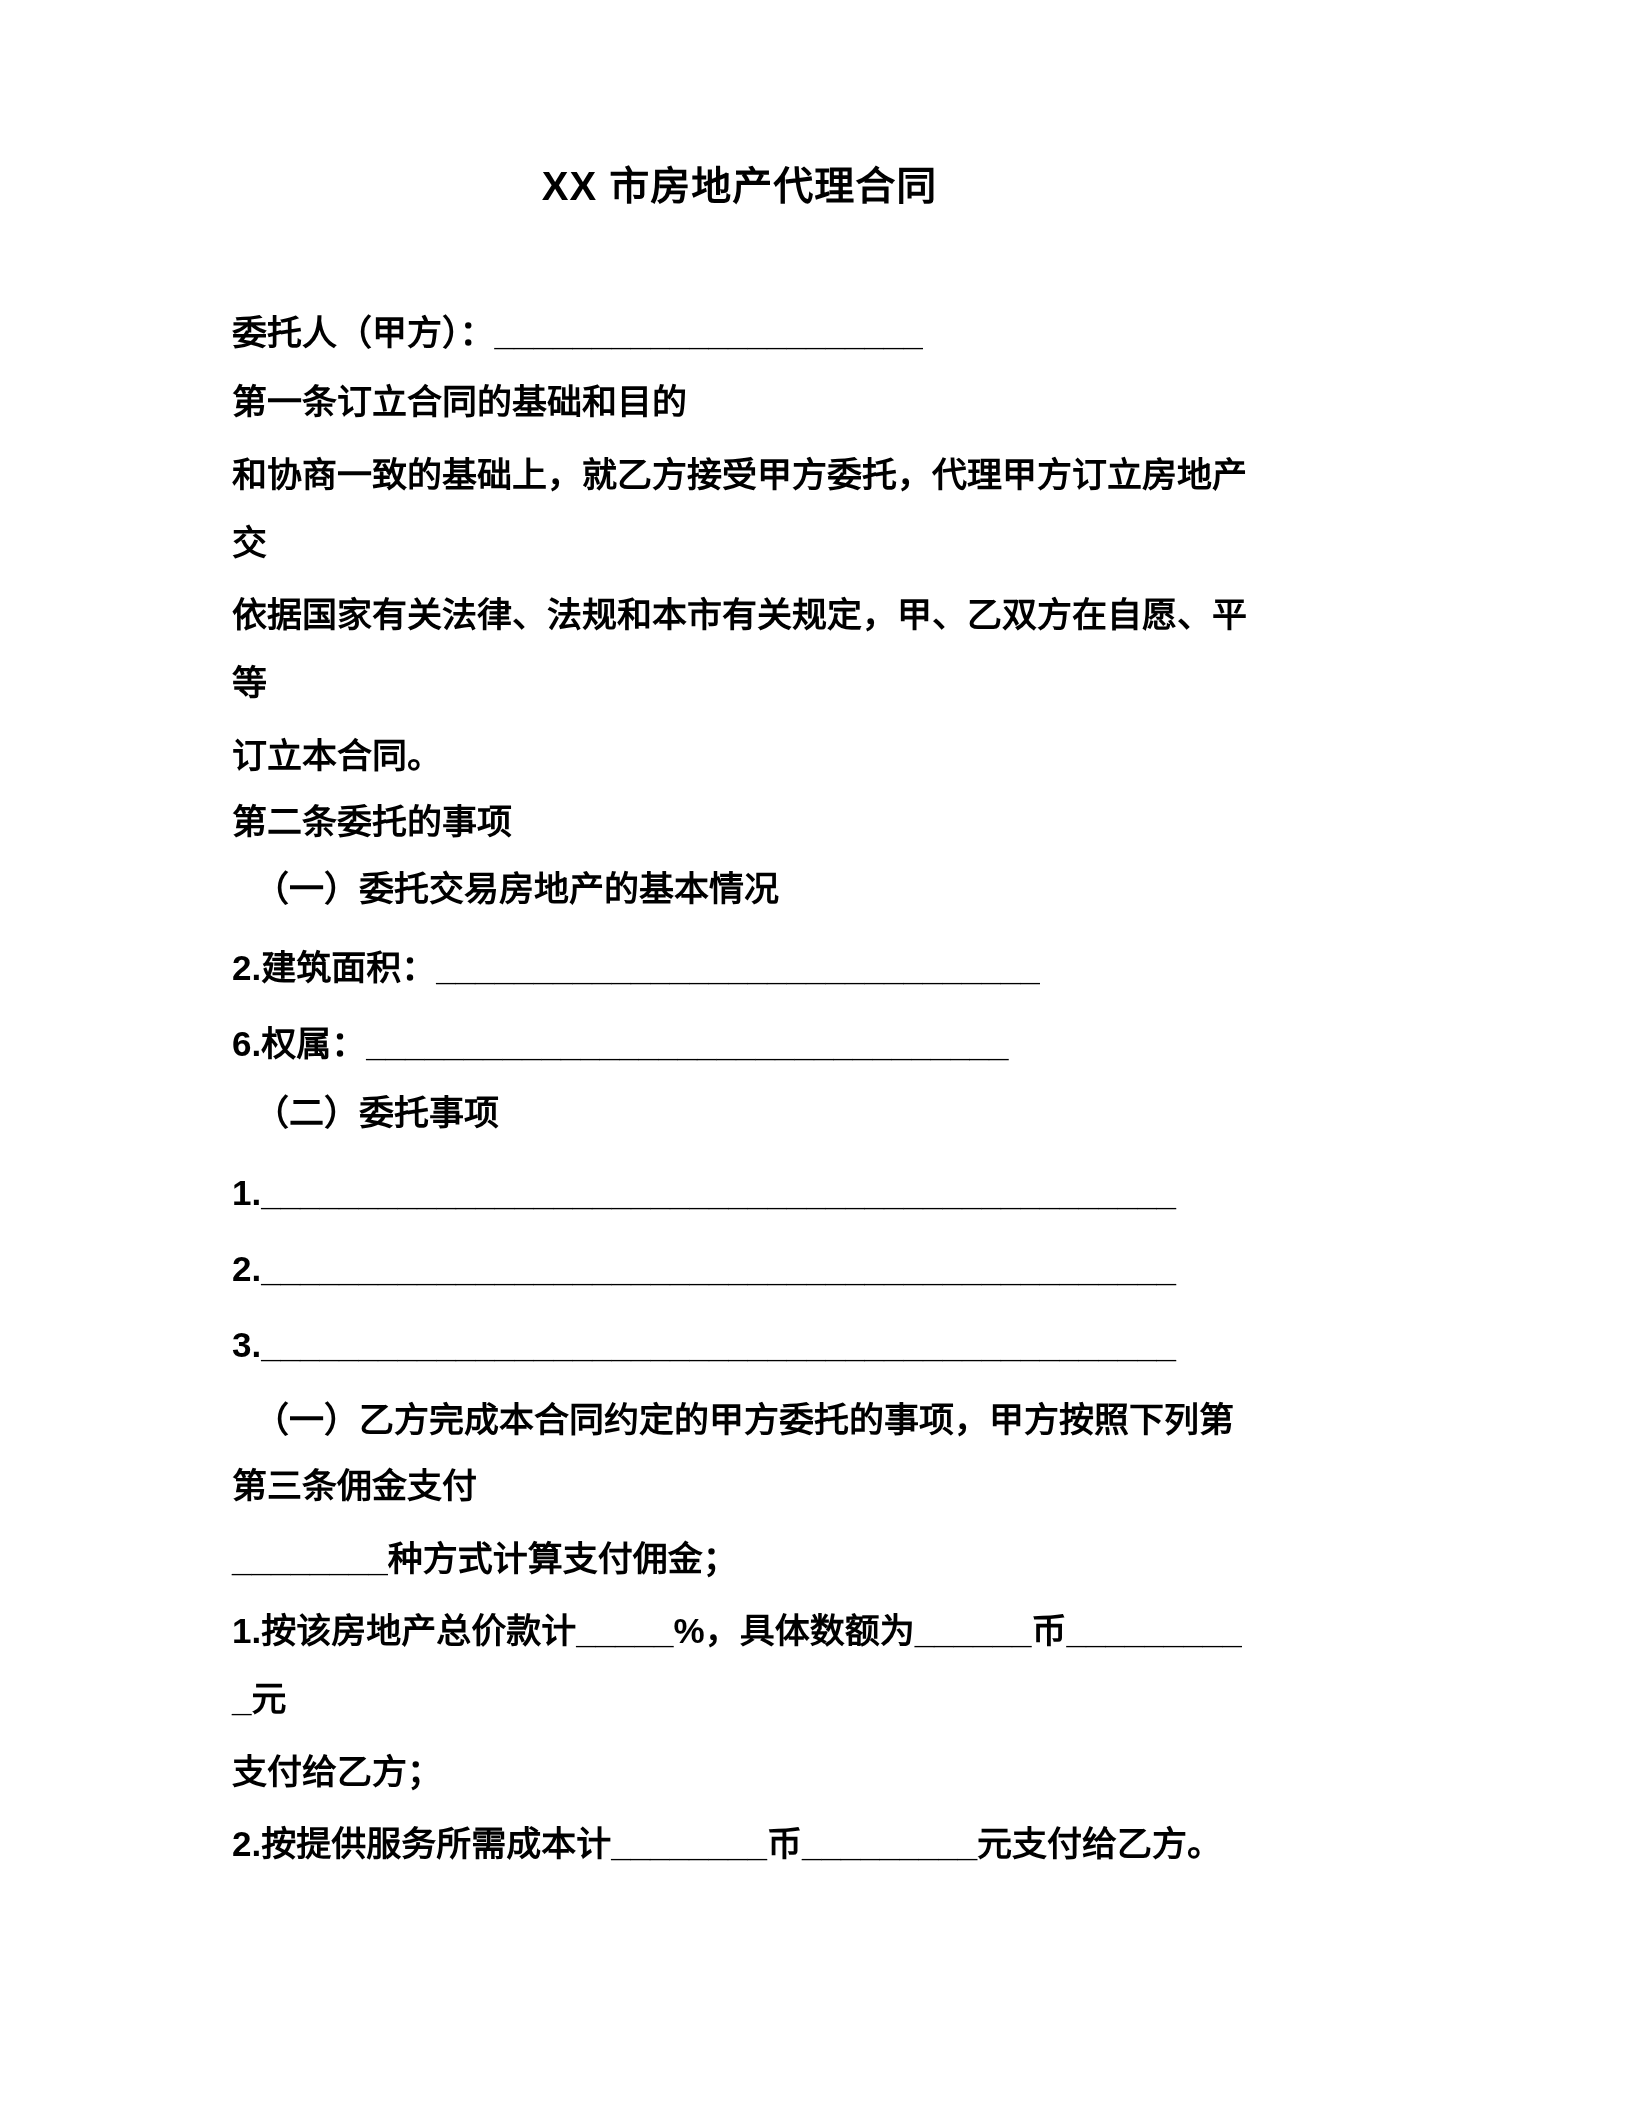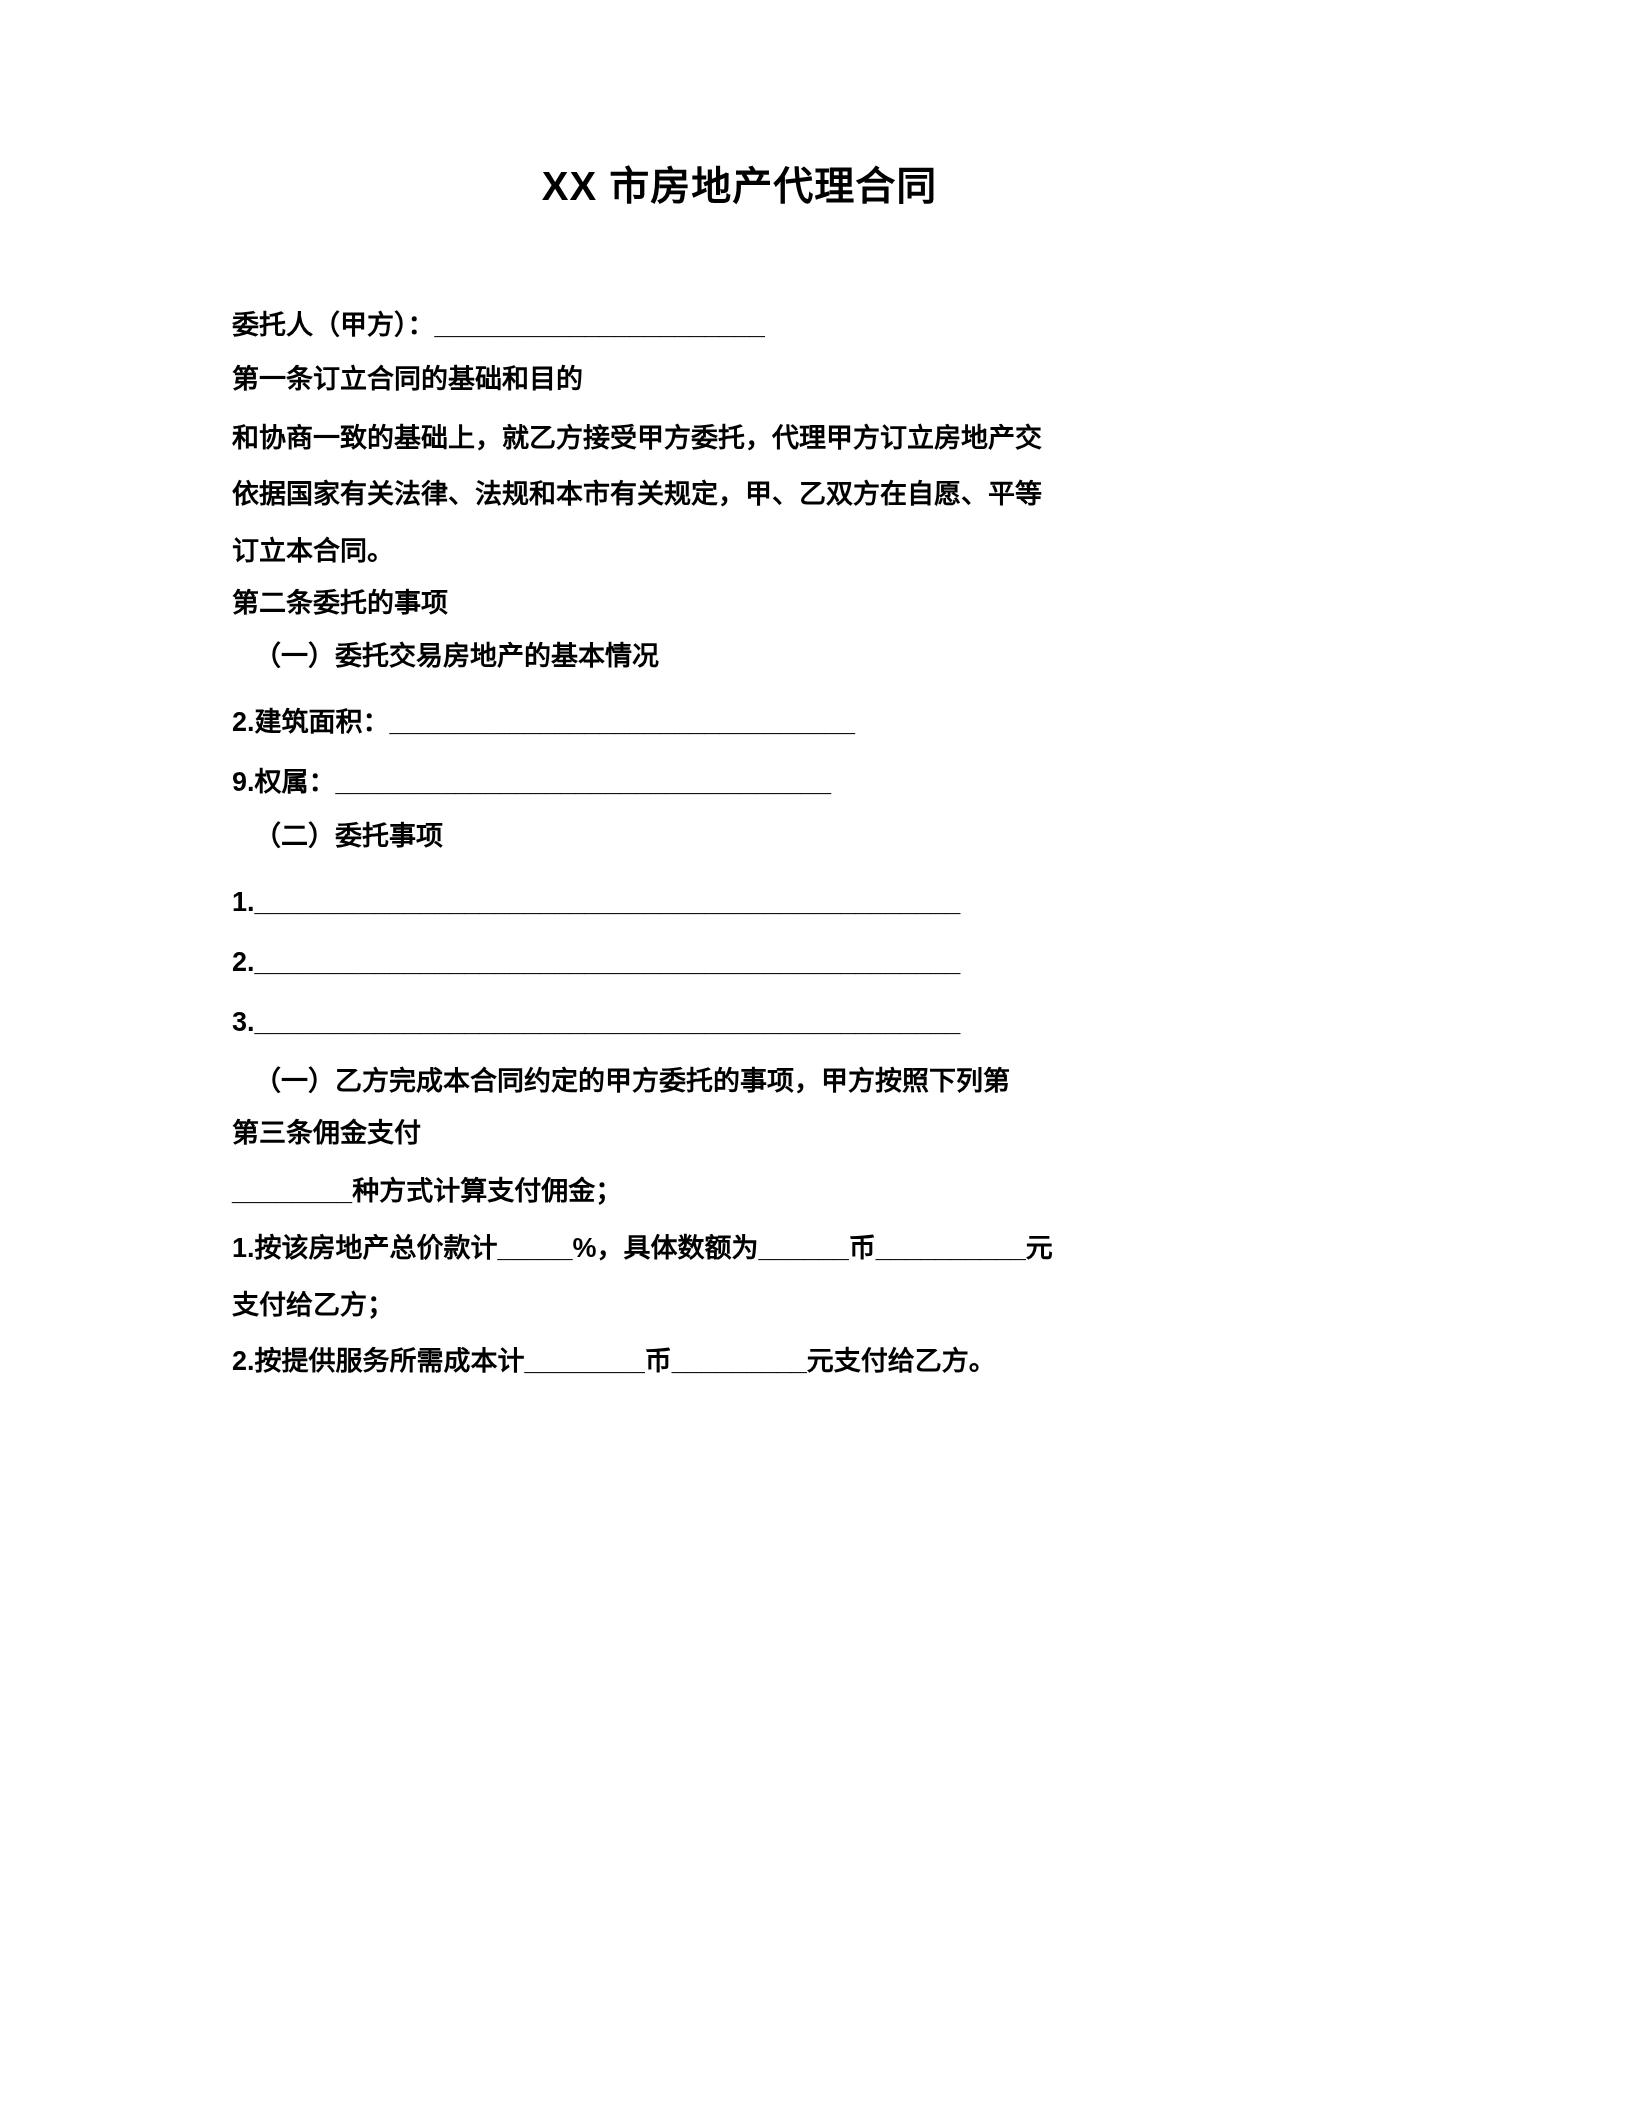--- a/index.html
+++ b/index.html
@@ -24,21 +24,21 @@
   }
   .doc-title {
     font-size: 40px;
     font-weight: bold;
     text-align: center;
     letter-spacing: 1px;
     margin: 0 0 86px 0;
     line-height: 1.3;
   }
   .para {
-    font-size: 27px;
+    font-size: 35px;
     font-weight: bold;
     line-height: 1.62;
     margin: 0 0 16px 0;
     word-break: break-all;
   }
   .para.tight {
     margin-bottom: 10px;
   }
   .para.indent {
     text-indent: 0;
@@ -63,21 +63,21 @@
   <p class="para loose">委托人（甲方）：______________________</p>
 
   <p class="para tight">第一条订立合同的基础和目的</p>
   <p class="para flow">和协商一致的基础上，就乙方接受甲方委托，代理甲方订立房地产交</p>
   <p class="para flow">依据国家有关法律、法规和本市有关规定，甲、乙双方在自愿、平等</p>
   <p class="para flow">订立本合同。</p>
 
   <p class="para tight">第二条委托的事项</p>
   <p class="para indent">（一）委托交易房地产的基本情况</p>
   <p class="para loose">2.建筑面积：_______________________________</p>
-  <p class="para loose">9.权属：_________________________________</p>
+  <p class="para loose">6.权属：_________________________________</p>
   <p class="para indent">（二）委托事项</p>
   <p class="para loose">1._______________________________________________</p>
   <p class="para loose">2._______________________________________________</p>
   <p class="para loose">3._______________________________________________</p>
 
   <p class="para flow indent">（一）乙方完成本合同约定的甲方委托的事项，甲方按照下列第</p>
   <p class="para tight">第三条佣金支付</p>
   <p class="para flow">________种方式计算支付佣金；</p>
   <p class="para flow">1.按该房地产总价款计_____%，具体数额为______币__________元</p>
   <p class="para flow">支付给乙方；</p>

